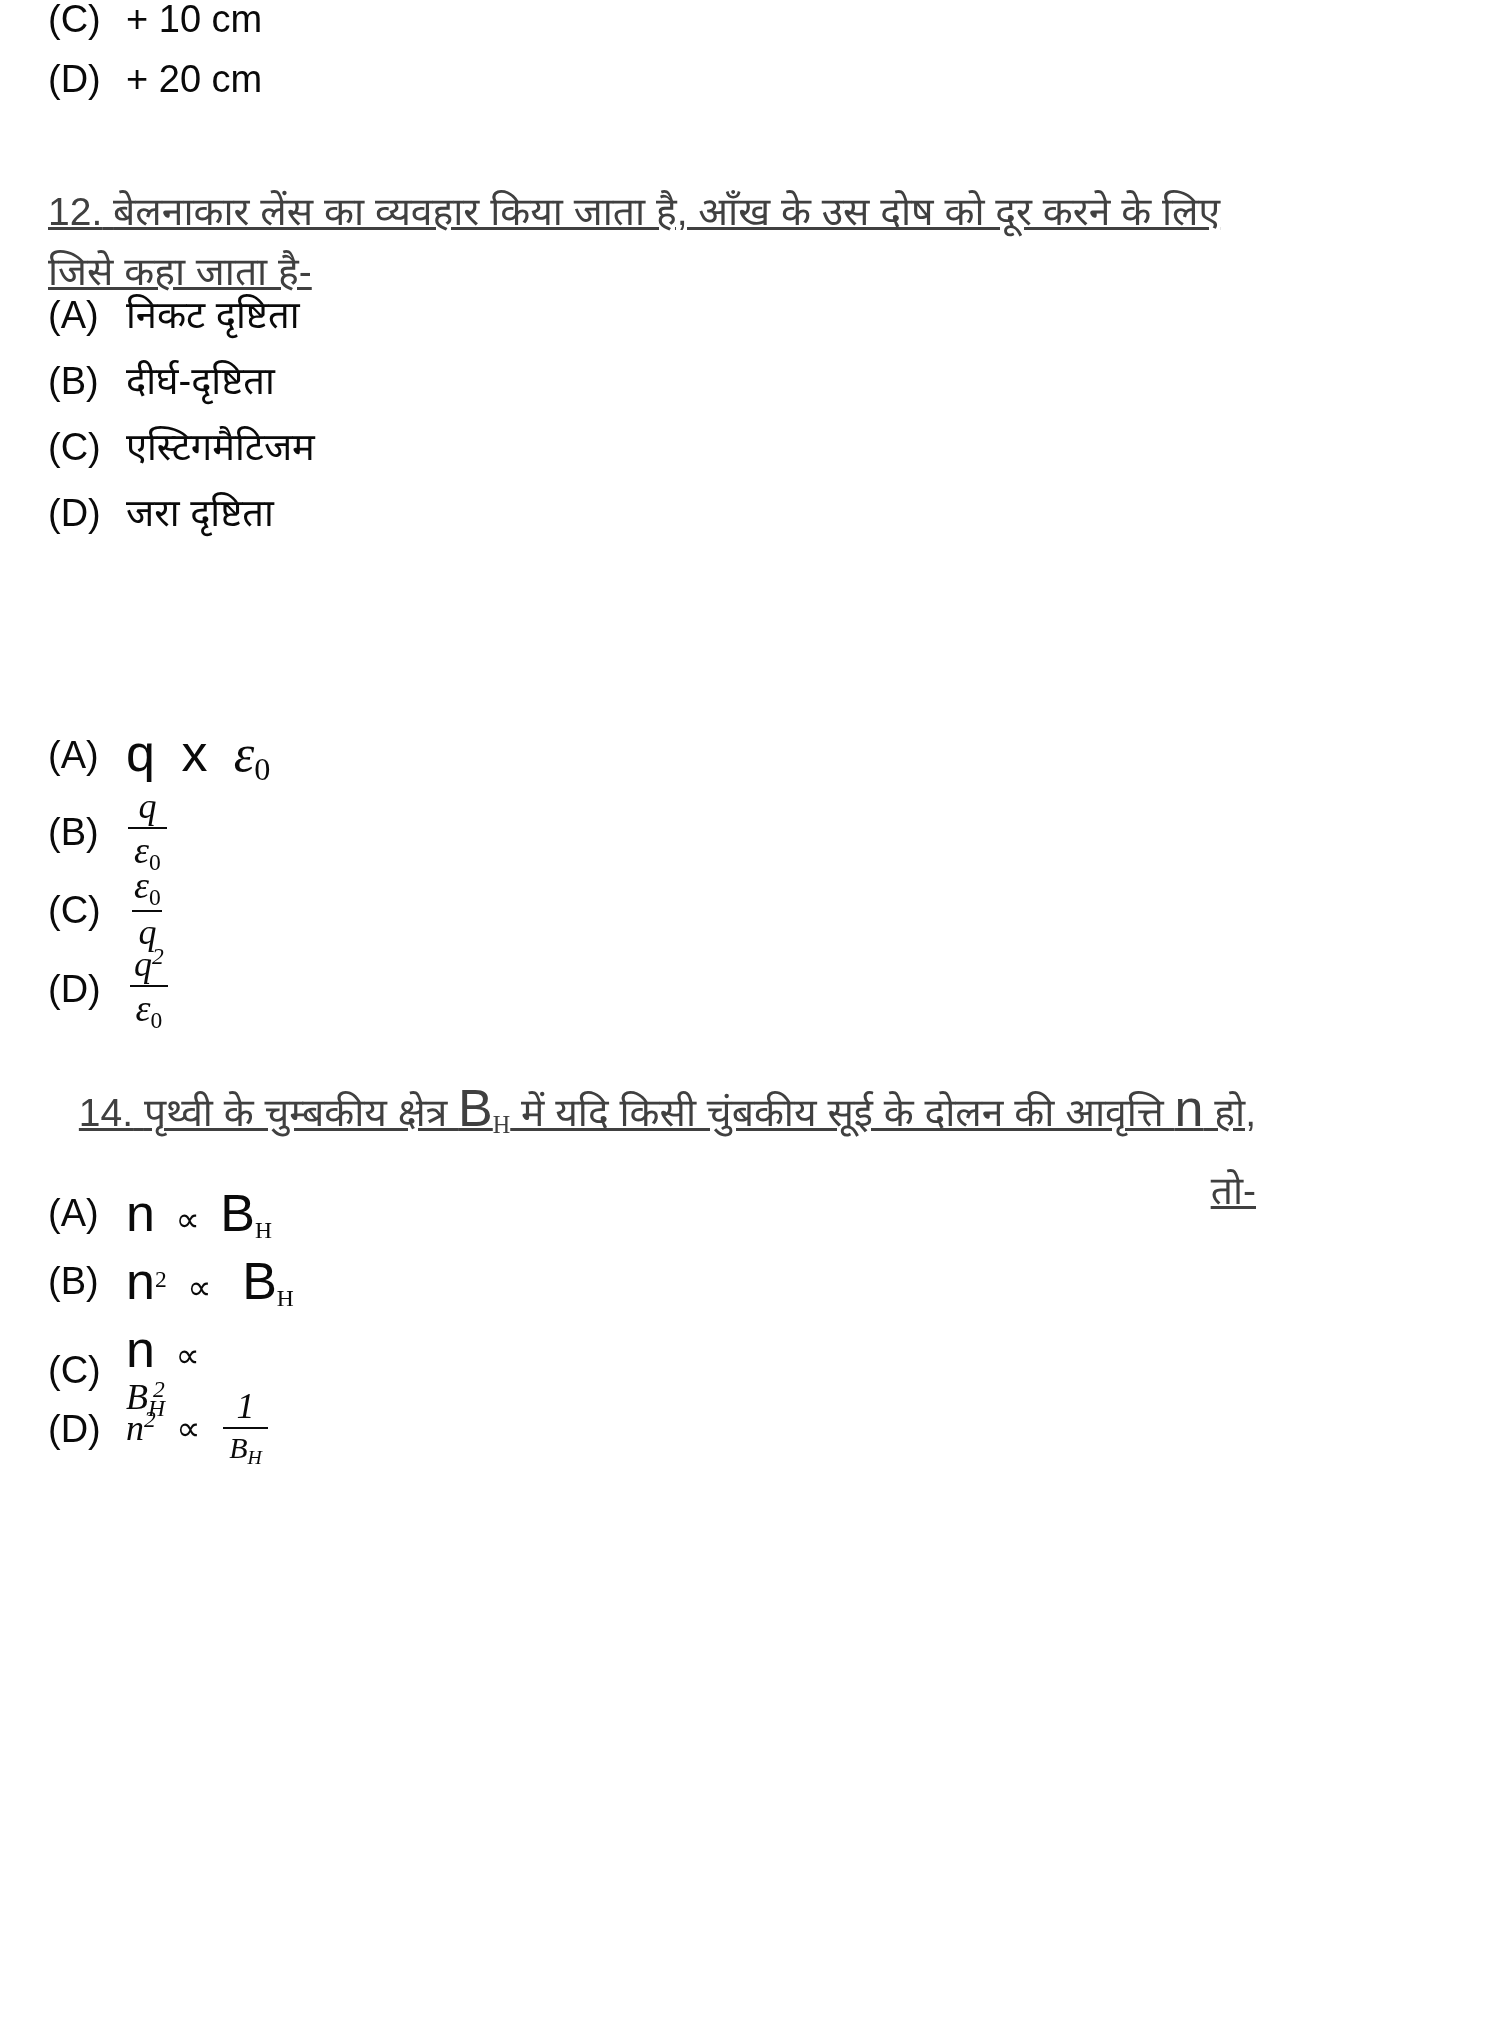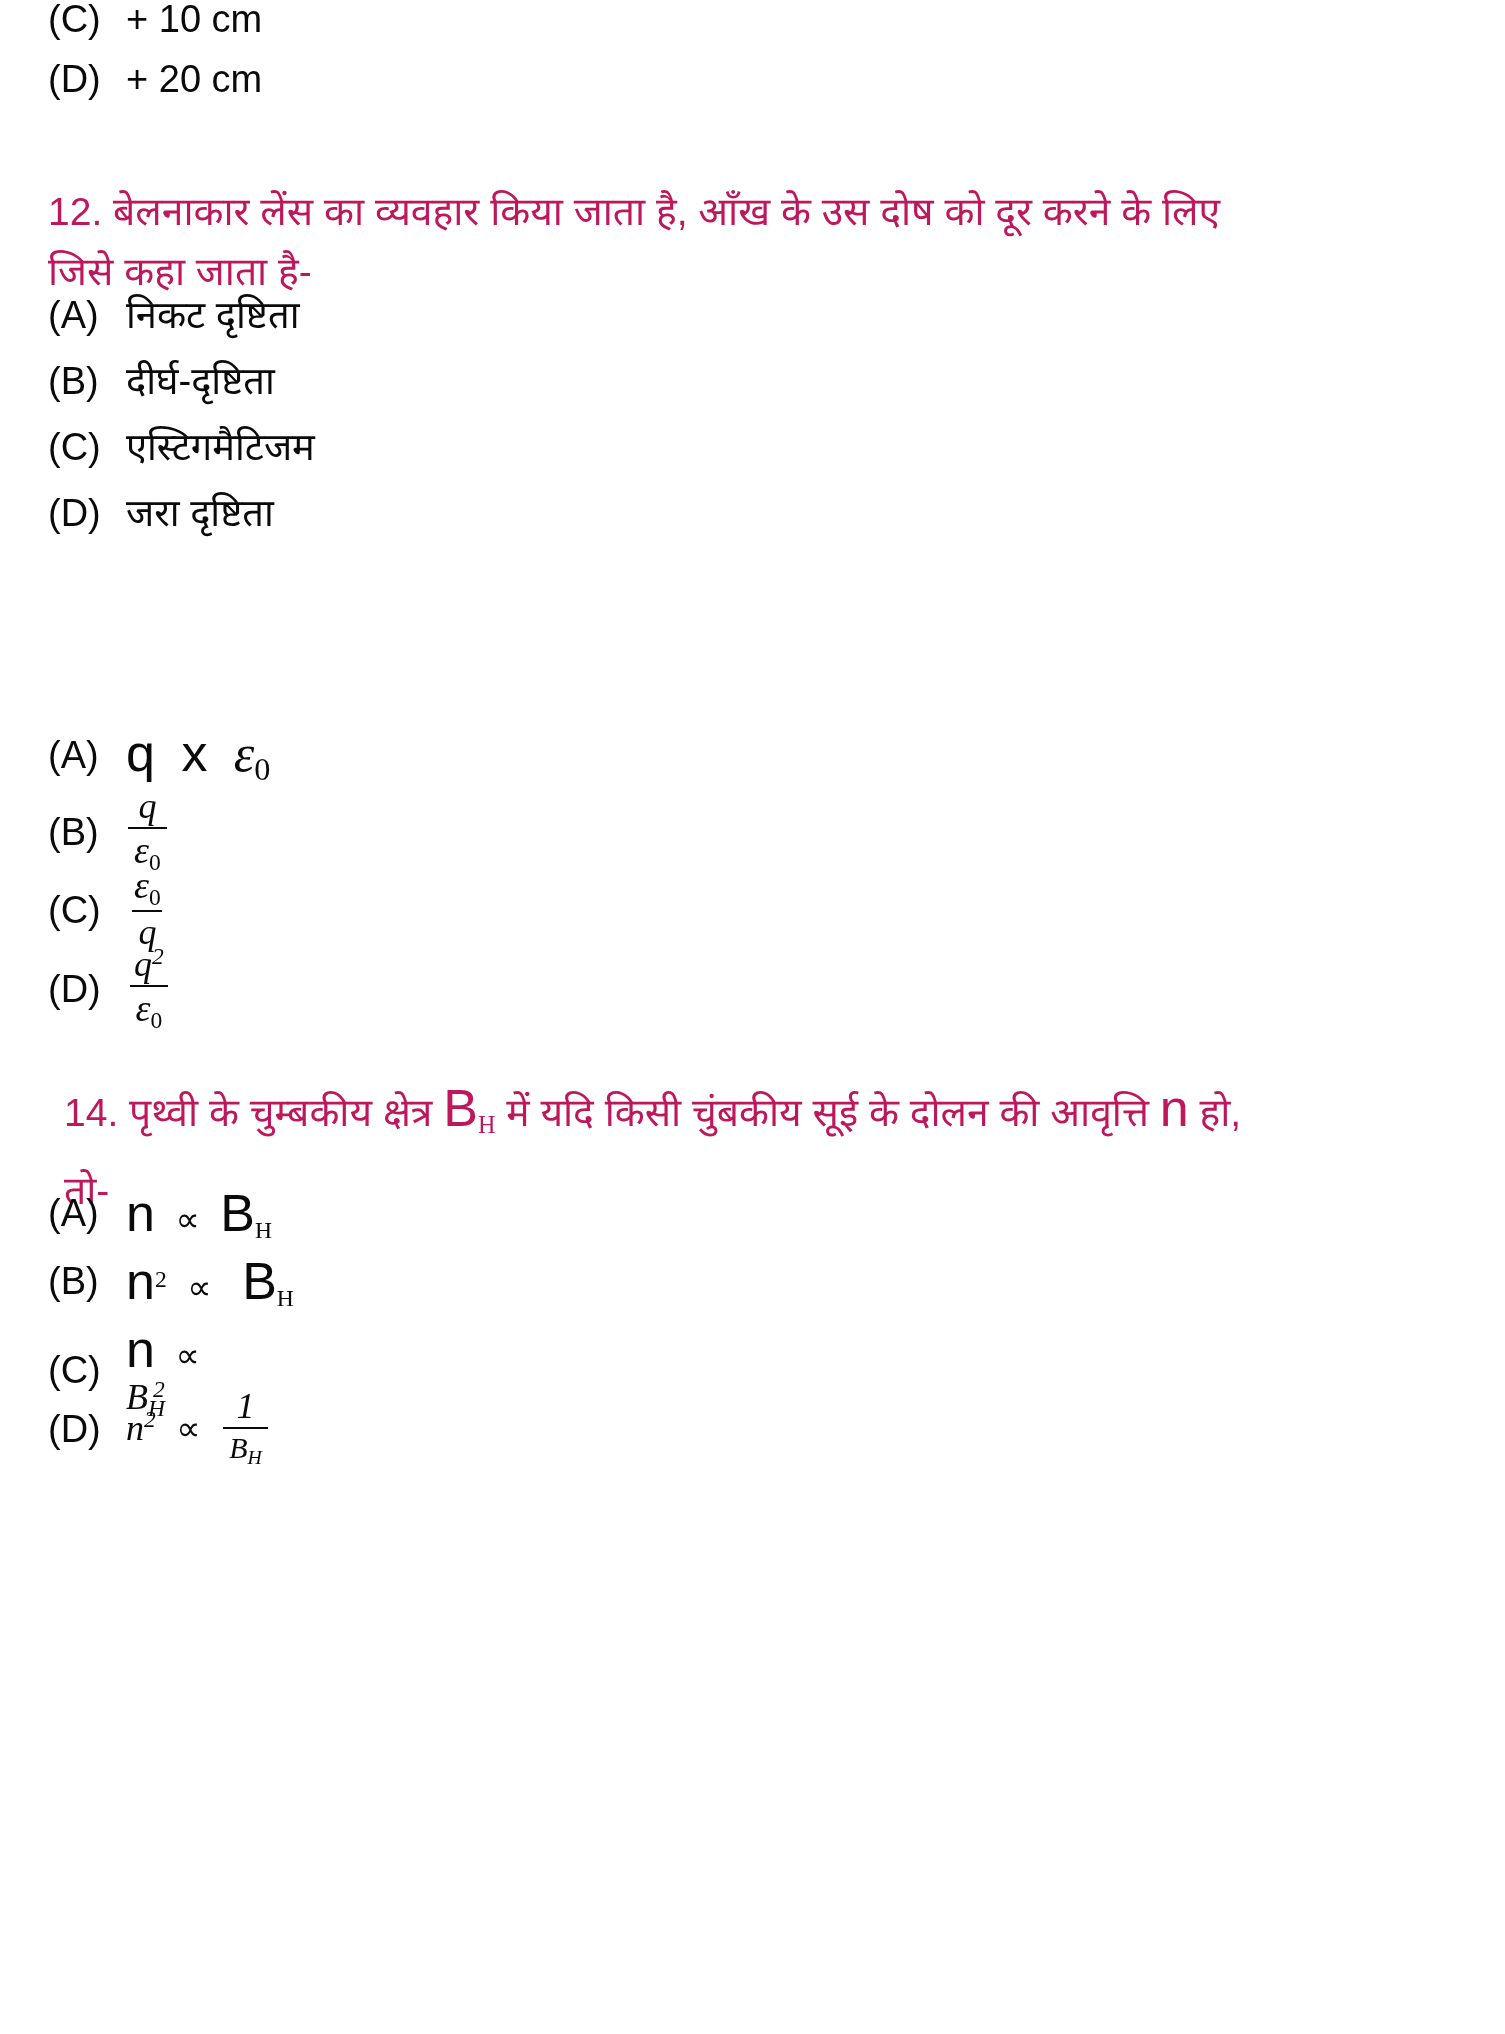--- a/index.html
+++ b/index.html
@@ -28,21 +28,22 @@
     left: 48px;
     top: 0px;
     width: 1420px;
   }
   .blk { position: absolute; }
 
   
   .qtext {
     font-size: 39px;
     line-height: 60px;
-    color: #be185d;
+    color: #404040;
+    text-decoration: underline;
   }
 
   .optrow {
     display: flex;
     align-items: center;
     font-size: 38px;
     line-height: 1.05;
   }
   .optlabel {
     display: inline-block;
@@ -198,21 +199,21 @@
     <div class="blk" style="top:946px;left:0px;">
       <div class="optrow">
         <span class="optlabel">(D)</span>
         <span class="frac">
           <span class="num"><span class="mi">q</span><sup class="sp">2</sup></span>
           <span class="den"><span class="eps">ε</span><sub class="sb">0</sub></span>
         </span>
       </div>
     </div>
 
-    <div class="blk" style="top:1078px;left:16px;width:1200px;">
+    <div class="blk" style="top:1078px;left:8px;width:1200px;text-align:right;">
       <div class="qtext">
         <span>14.</span>
         <span>पृथ्वी के चुम्बकीय क्षेत्र <span class="mupright">B</span><sub class="sb">H</sub> में यदि किसी चुंबकीय सूई के दोलन की आवृत्ति <span class="mupright">n</span> हो,</span>
       </div>
       <div class="qtext" style="margin-top:6px;">
         <span>तो-</span>
       </div>
     </div>
 
     <div class="blk" style="top:1186px;left:0px;">

